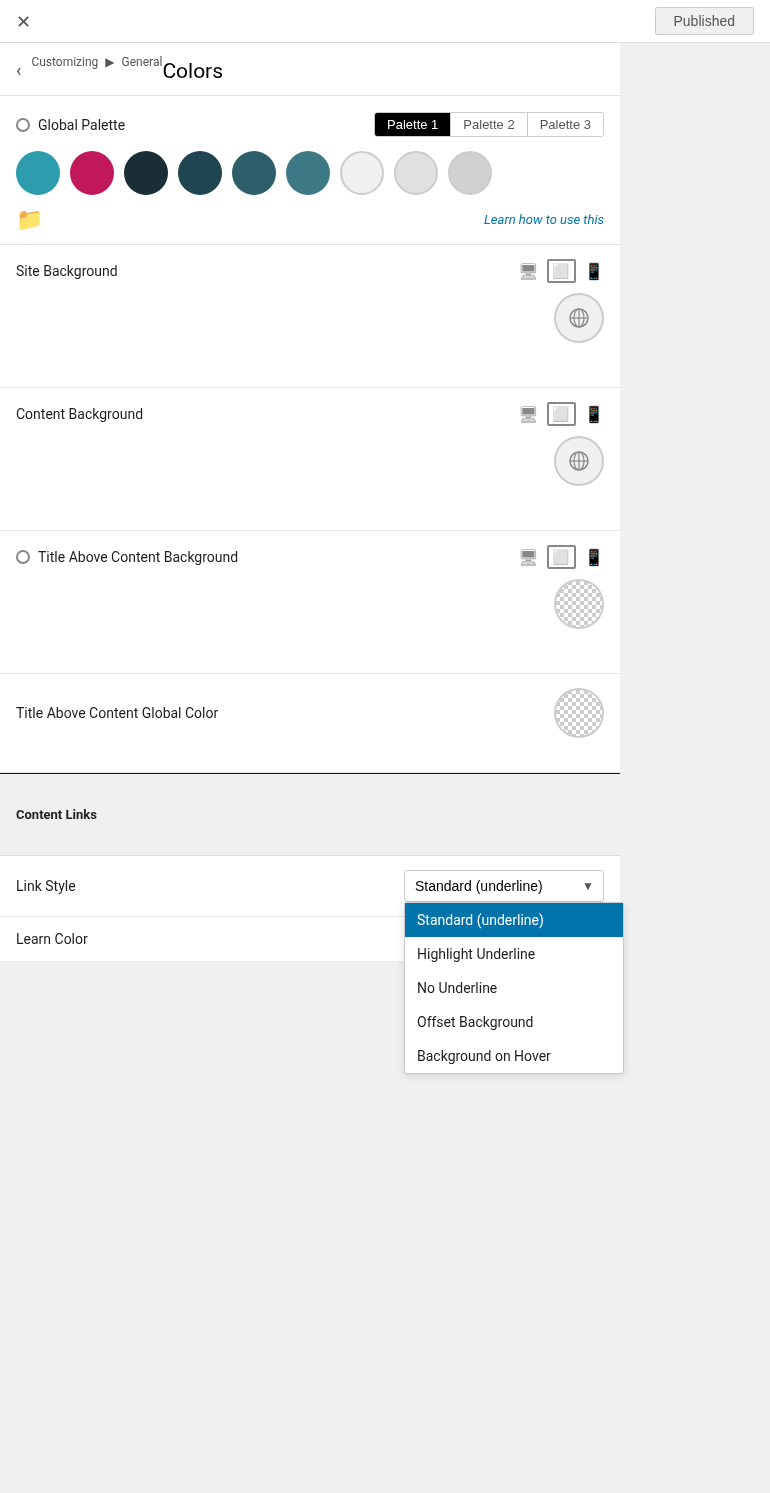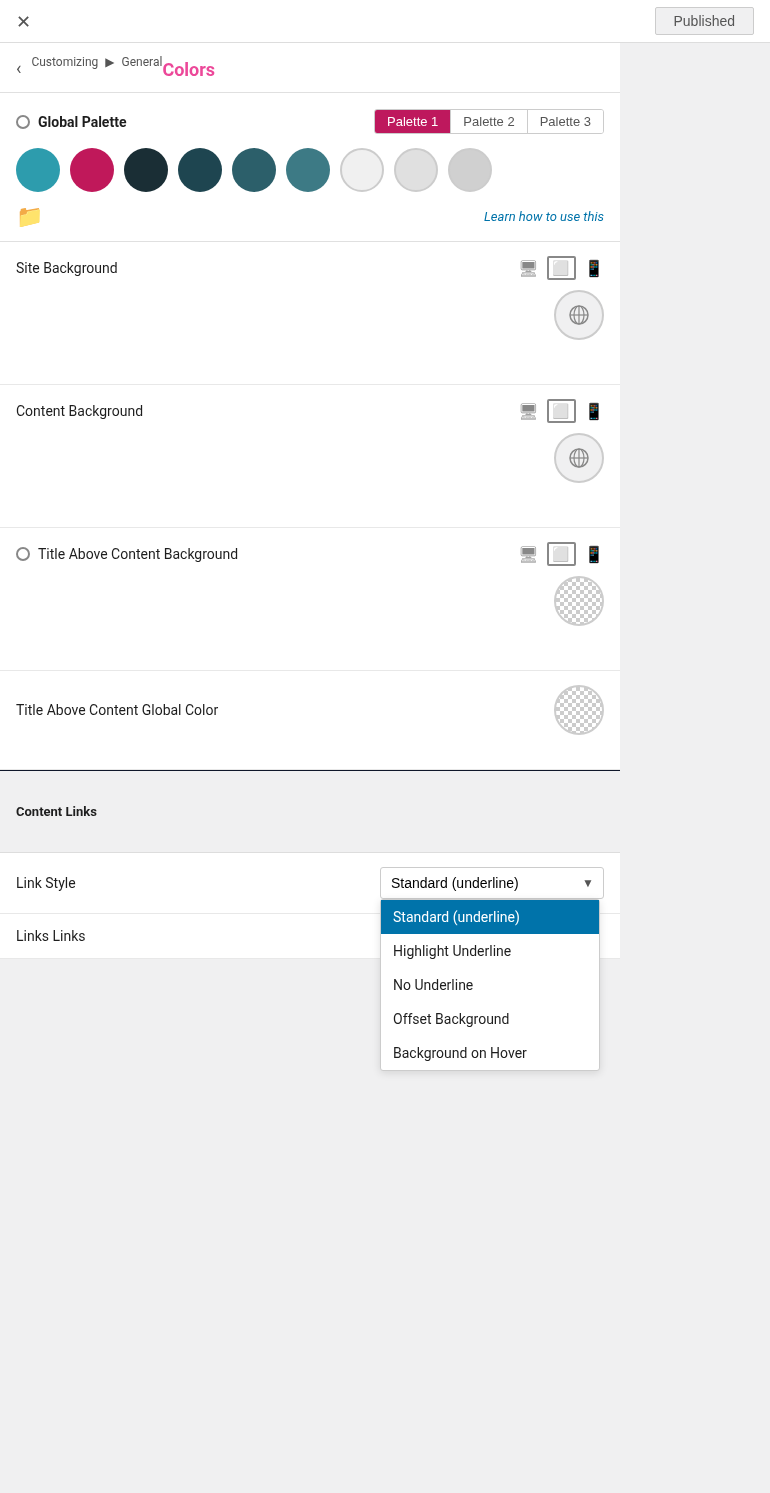--- a/index.html
+++ b/index.html
@@ -52,23 +52,23 @@
       color: #555;
       cursor: pointer;
       margin-right: 10px;
     }
     .breadcrumb-text {
       font-size: 12px;
       color: #555;
     }
     .breadcrumb-text .arrow { margin: 0 4px; }
     .page-title {
-      font-size: 18px;
-      font-weight: 700;
-      color: #ec4899;
+      font-size: 21px;
+      font-weight: 400;
+      color: #000000;
       padding: 4px 0 0 0;
     }
     .title-block {
       display: flex;
       flex-direction: row;
     }
 
     
     .palette-section {
       background: #fff;
@@ -78,21 +78,21 @@
     .palette-header {
       display: flex;
       align-items: center;
       justify-content: space-between;
       margin-bottom: 14px;
     }
     .palette-label {
       display: flex;
       align-items: center;
       font-size: 14px;
-      font-weight: 700;
+      font-weight: 400;
       color: #1e1e1e;
       gap: 8px;
     }
     .palette-label .radio-icon {
       width: 14px;
       height: 14px;
       border: 2px solid #888;
       border-radius: 50%;
       display: inline-block;
     }
@@ -104,21 +104,21 @@
     }
     .palette-tab {
       padding: 4px 12px;
       font-size: 13px;
       cursor: pointer;
       background: #fff;
       color: #555;
       border: none;
     }
     .palette-tab.active {
-      background: #be185d;
+      background: #000000;
       color: #fff;
     }
     .palette-tab:not(:last-child) {
       border-right: 1px solid #ccc;
     }
 
     
     .color-swatches {
       display: flex;
       gap: 10px;
@@ -252,21 +252,21 @@
       position: relative;
     }
     .link-style-label {
       font-size: 14px;
       color: #1e1e1e;
       padding-top: 8px;
     }
 
     .dropdown-wrapper {
       position: relative;
-      width: 224px;
+      width: 200px;
     }
     .dropdown-select {
       width: 100%;
       padding: 7px 30px 7px 10px;
       border: 1px solid #ccc;
       border-radius: 3px;
       font-size: 14px;
       background: #fff;
       cursor: pointer;
       appearance: none;
@@ -460,16 +460,16 @@
         <div class="dropdown-option selected">Standard (underline)</div>
         <div class="dropdown-option">Highlight Underline</div>
         <div class="dropdown-option">No Underline</div>
         <div class="dropdown-option">Offset Background</div>
         <div class="dropdown-option">Background on Hover</div>
       </div>
     </div>
   </div>
 
   <div class="links-color-row">
-    <span class="setting-row-label">Links Links</span>
+    <span class="setting-row-label">Learn Color</span>
   </div>
 
 </div>
 
 </body></html>

